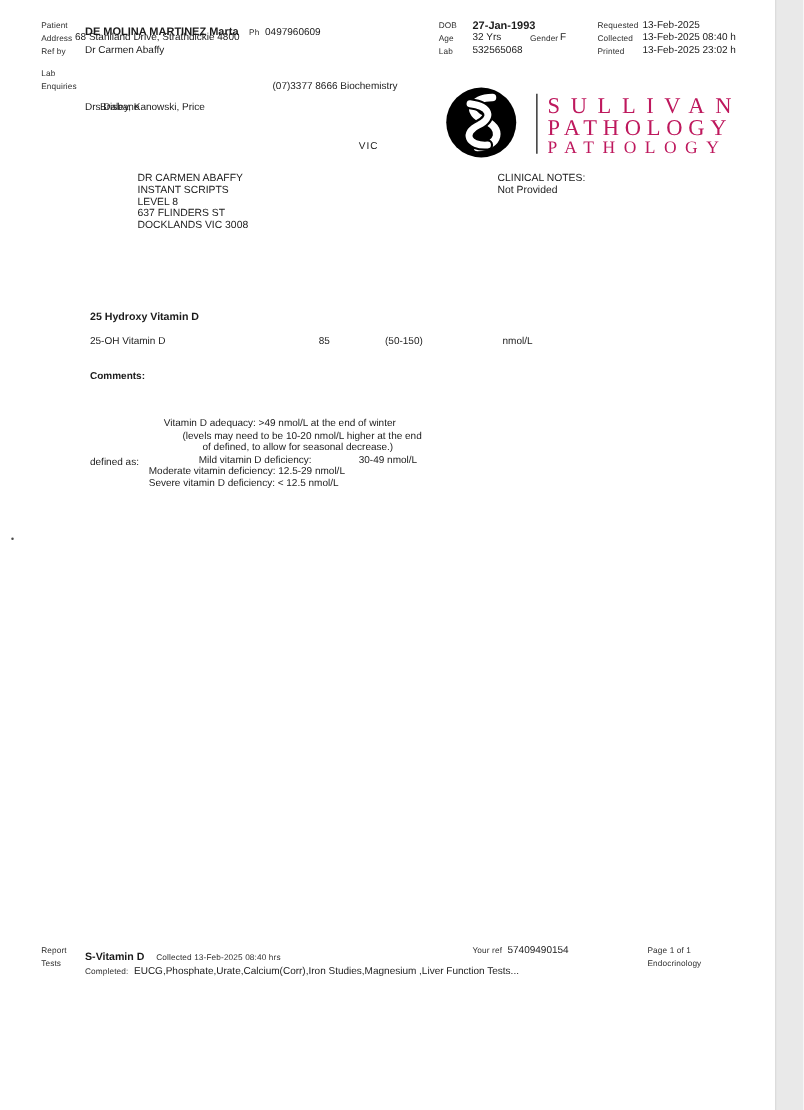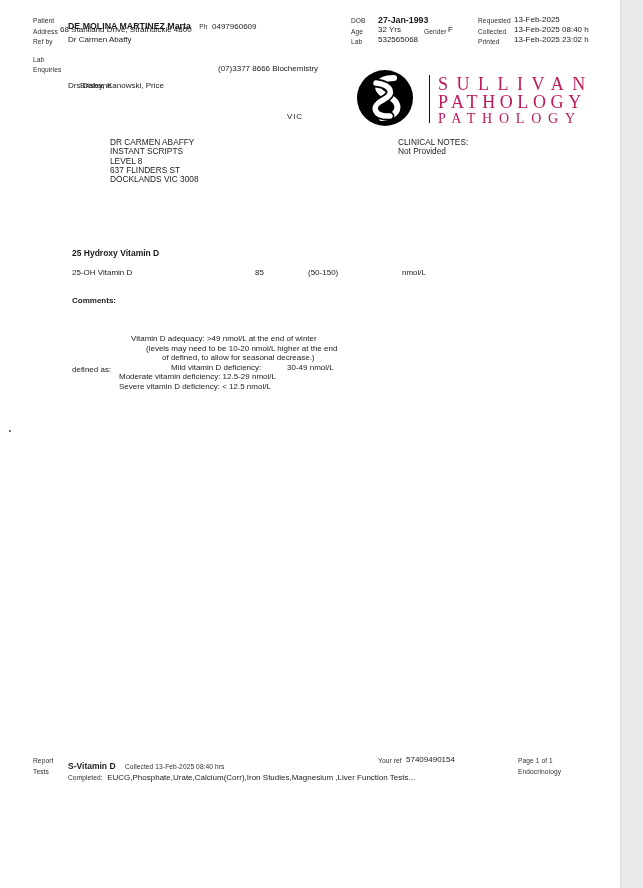--- a/index.html
+++ b/index.html
@@ -101,21 +101,21 @@
     <div class="abs val" style="left:255px; top:268px;">85</div>
     <div class="abs val" style="left:308px; top:268px;">(50-150)</div>
     <div class="abs val" style="left:402px; top:268px;">nmol/L</div>
   </div>
 
   <div class="abs cmt b" style="left:72px; top:296px;">Comments:</div>
   <div class="abs cmt" style="left:72px; top:324.5px;margin-top:40px;">defined as:</div>
   <div class="abs cmt" style="left:131px; top:334px;">Vitamin D adequacy: &gt;49 nmol/L at the end of winter</div>
   <div class="abs cmt" style="left:146px; top:343.5px;">(levels may need to be 10-20 nmol/L higher at the end</div>
   <div class="abs cmt" style="left:162px; top:353px;">of defined, to allow for seasonal decrease.)</div>
-  <div class="abs cmt" style="left:131px; top:362.5px;padding-left:40px;">Mild vitamin D deficiency:</div>
+  <div class="abs cmt" style="left:119px; top:362.5px;padding-left:40px;">Mild vitamin D deficiency:</div>
   <div class="abs cmt" style="left:287px; top:362.5px;">30-49 nmol/L</div>
   <div class="abs cmt" style="left:119px; top:372px;">Moderate vitamin deficiency: 12.5-29 nmol/L</div>
   <div class="abs cmt" style="left:119px; top:381.5px;">Severe vitamin D deficiency: &lt; 12.5 nmol/L</div>
 
   <div class="stray-dot"></div>
 
   <div class="abs lbl" style="left:33px; top:757px;">Report</div>
   <div class="abs lbl" style="left:33px; top:768px;">Tests</div>
 
   <div class="abs" style="left:68px; top:754.5px;">

